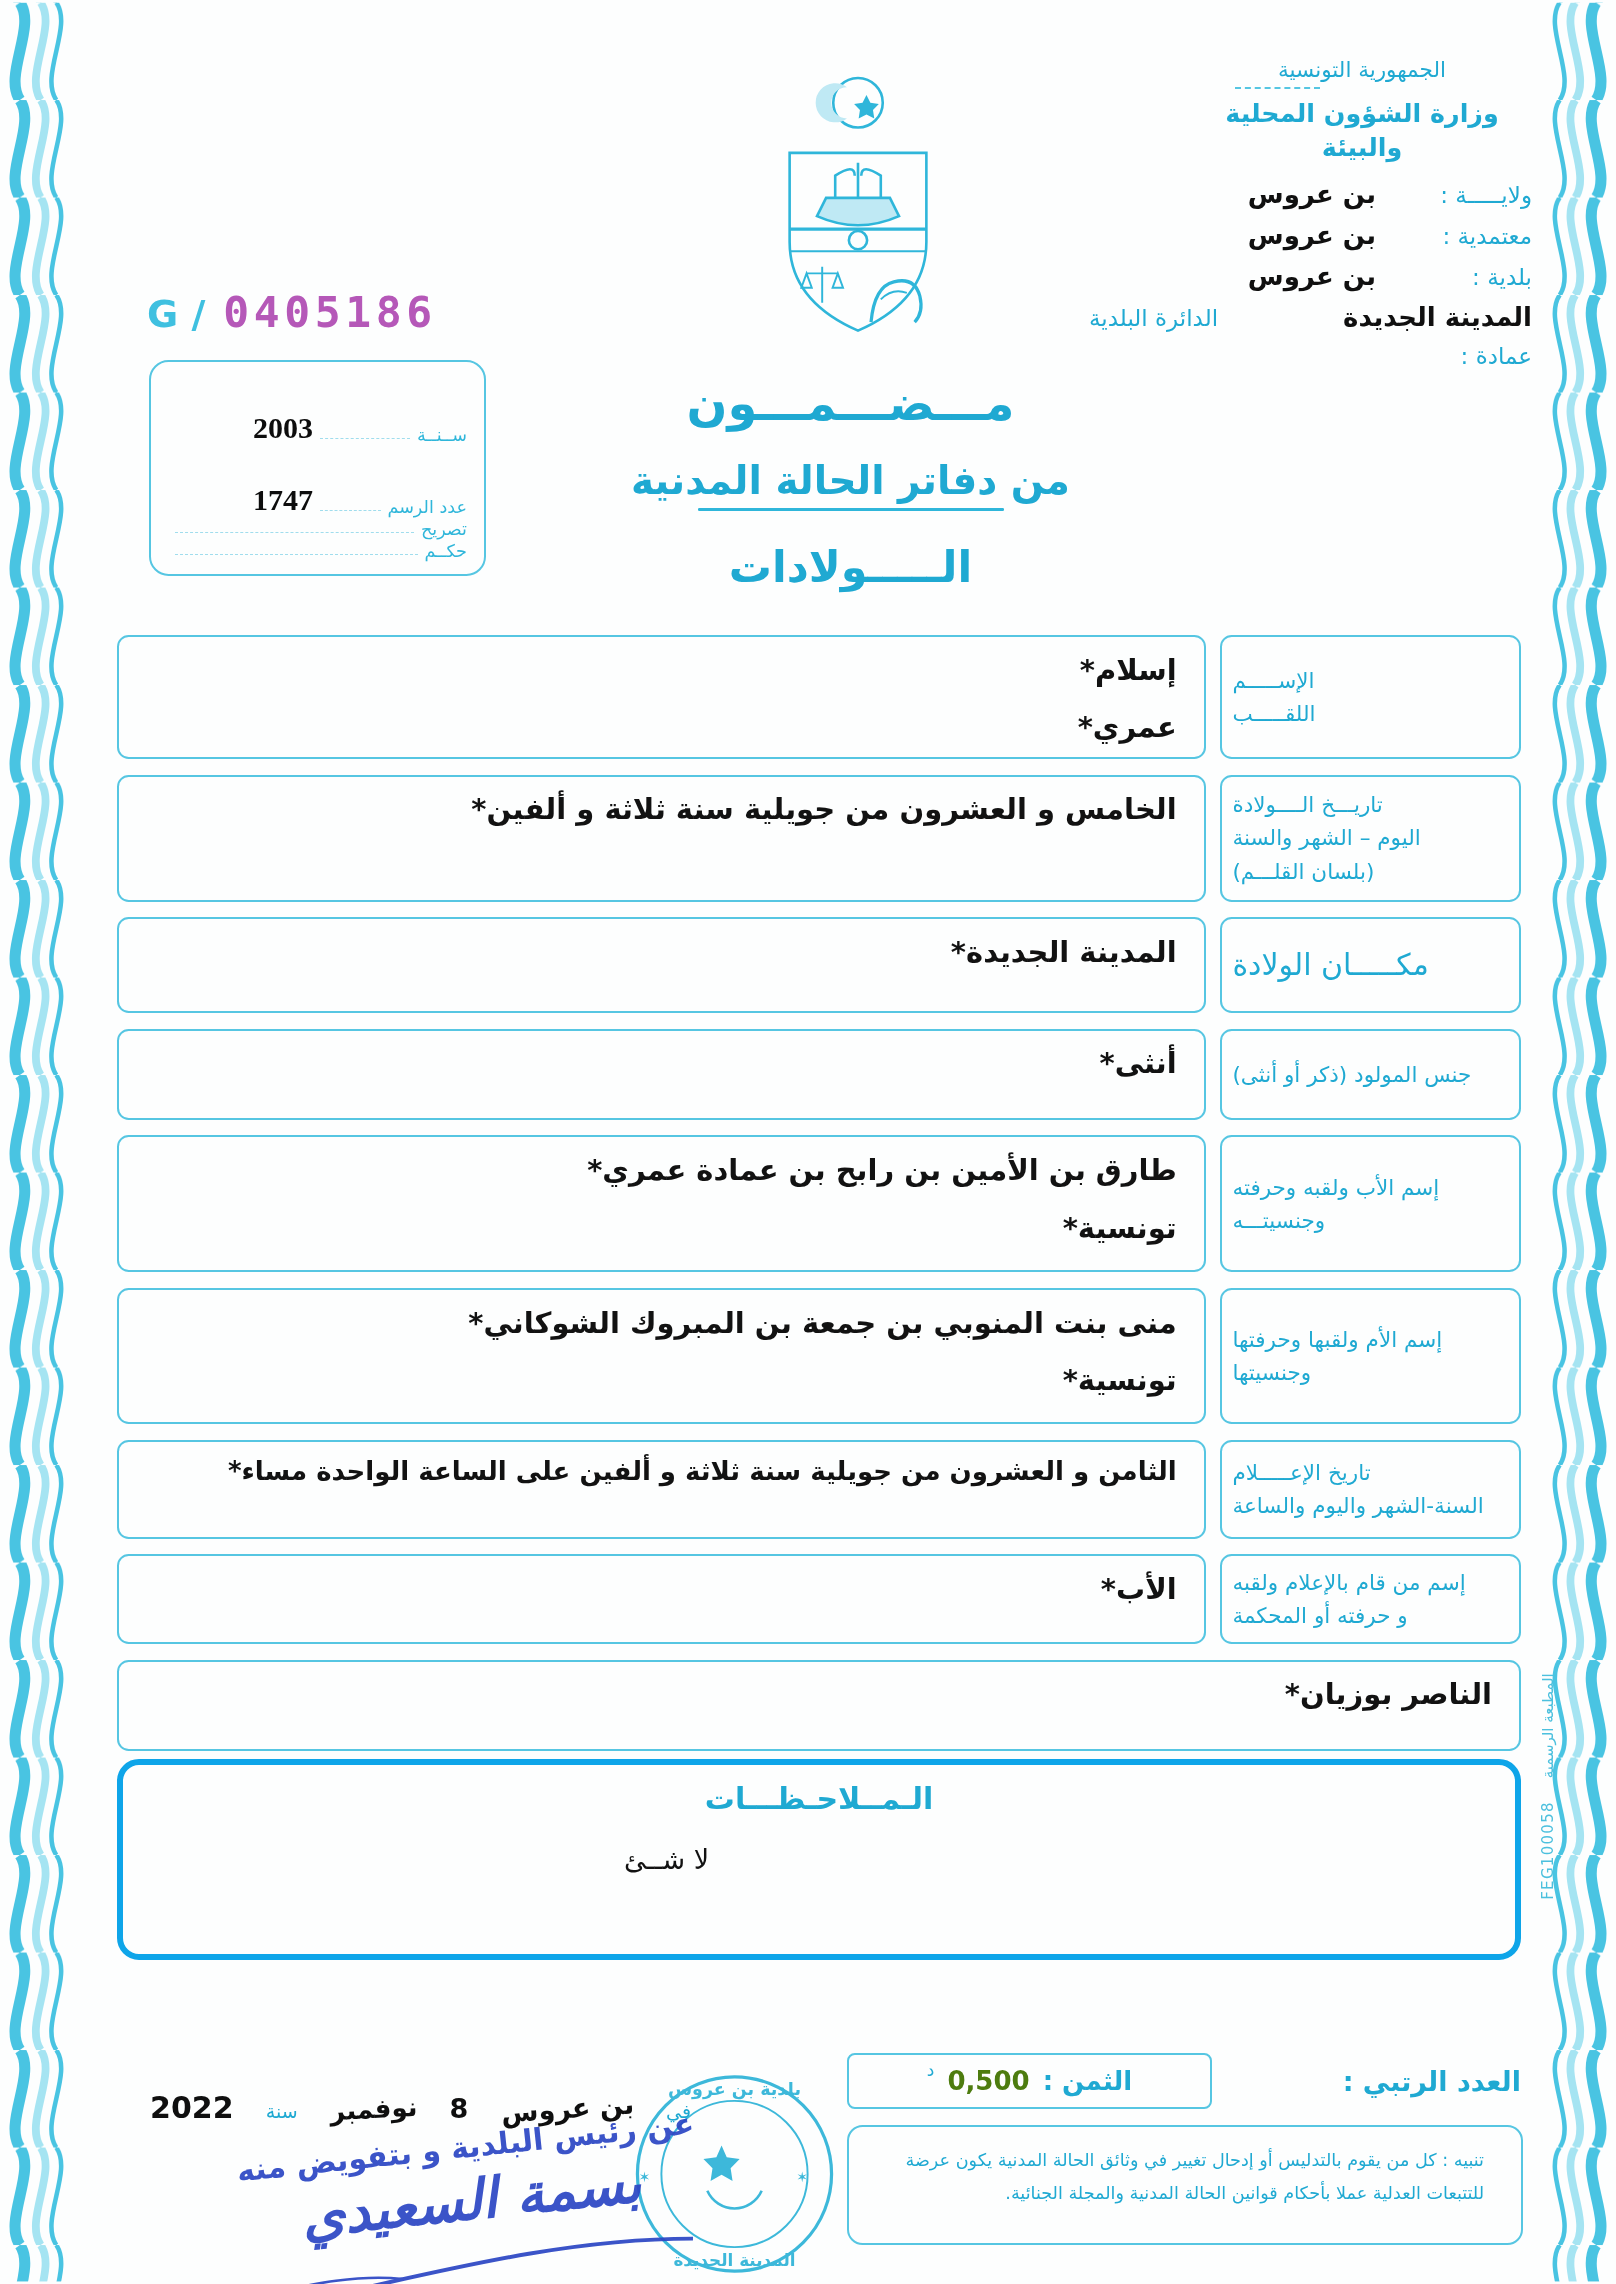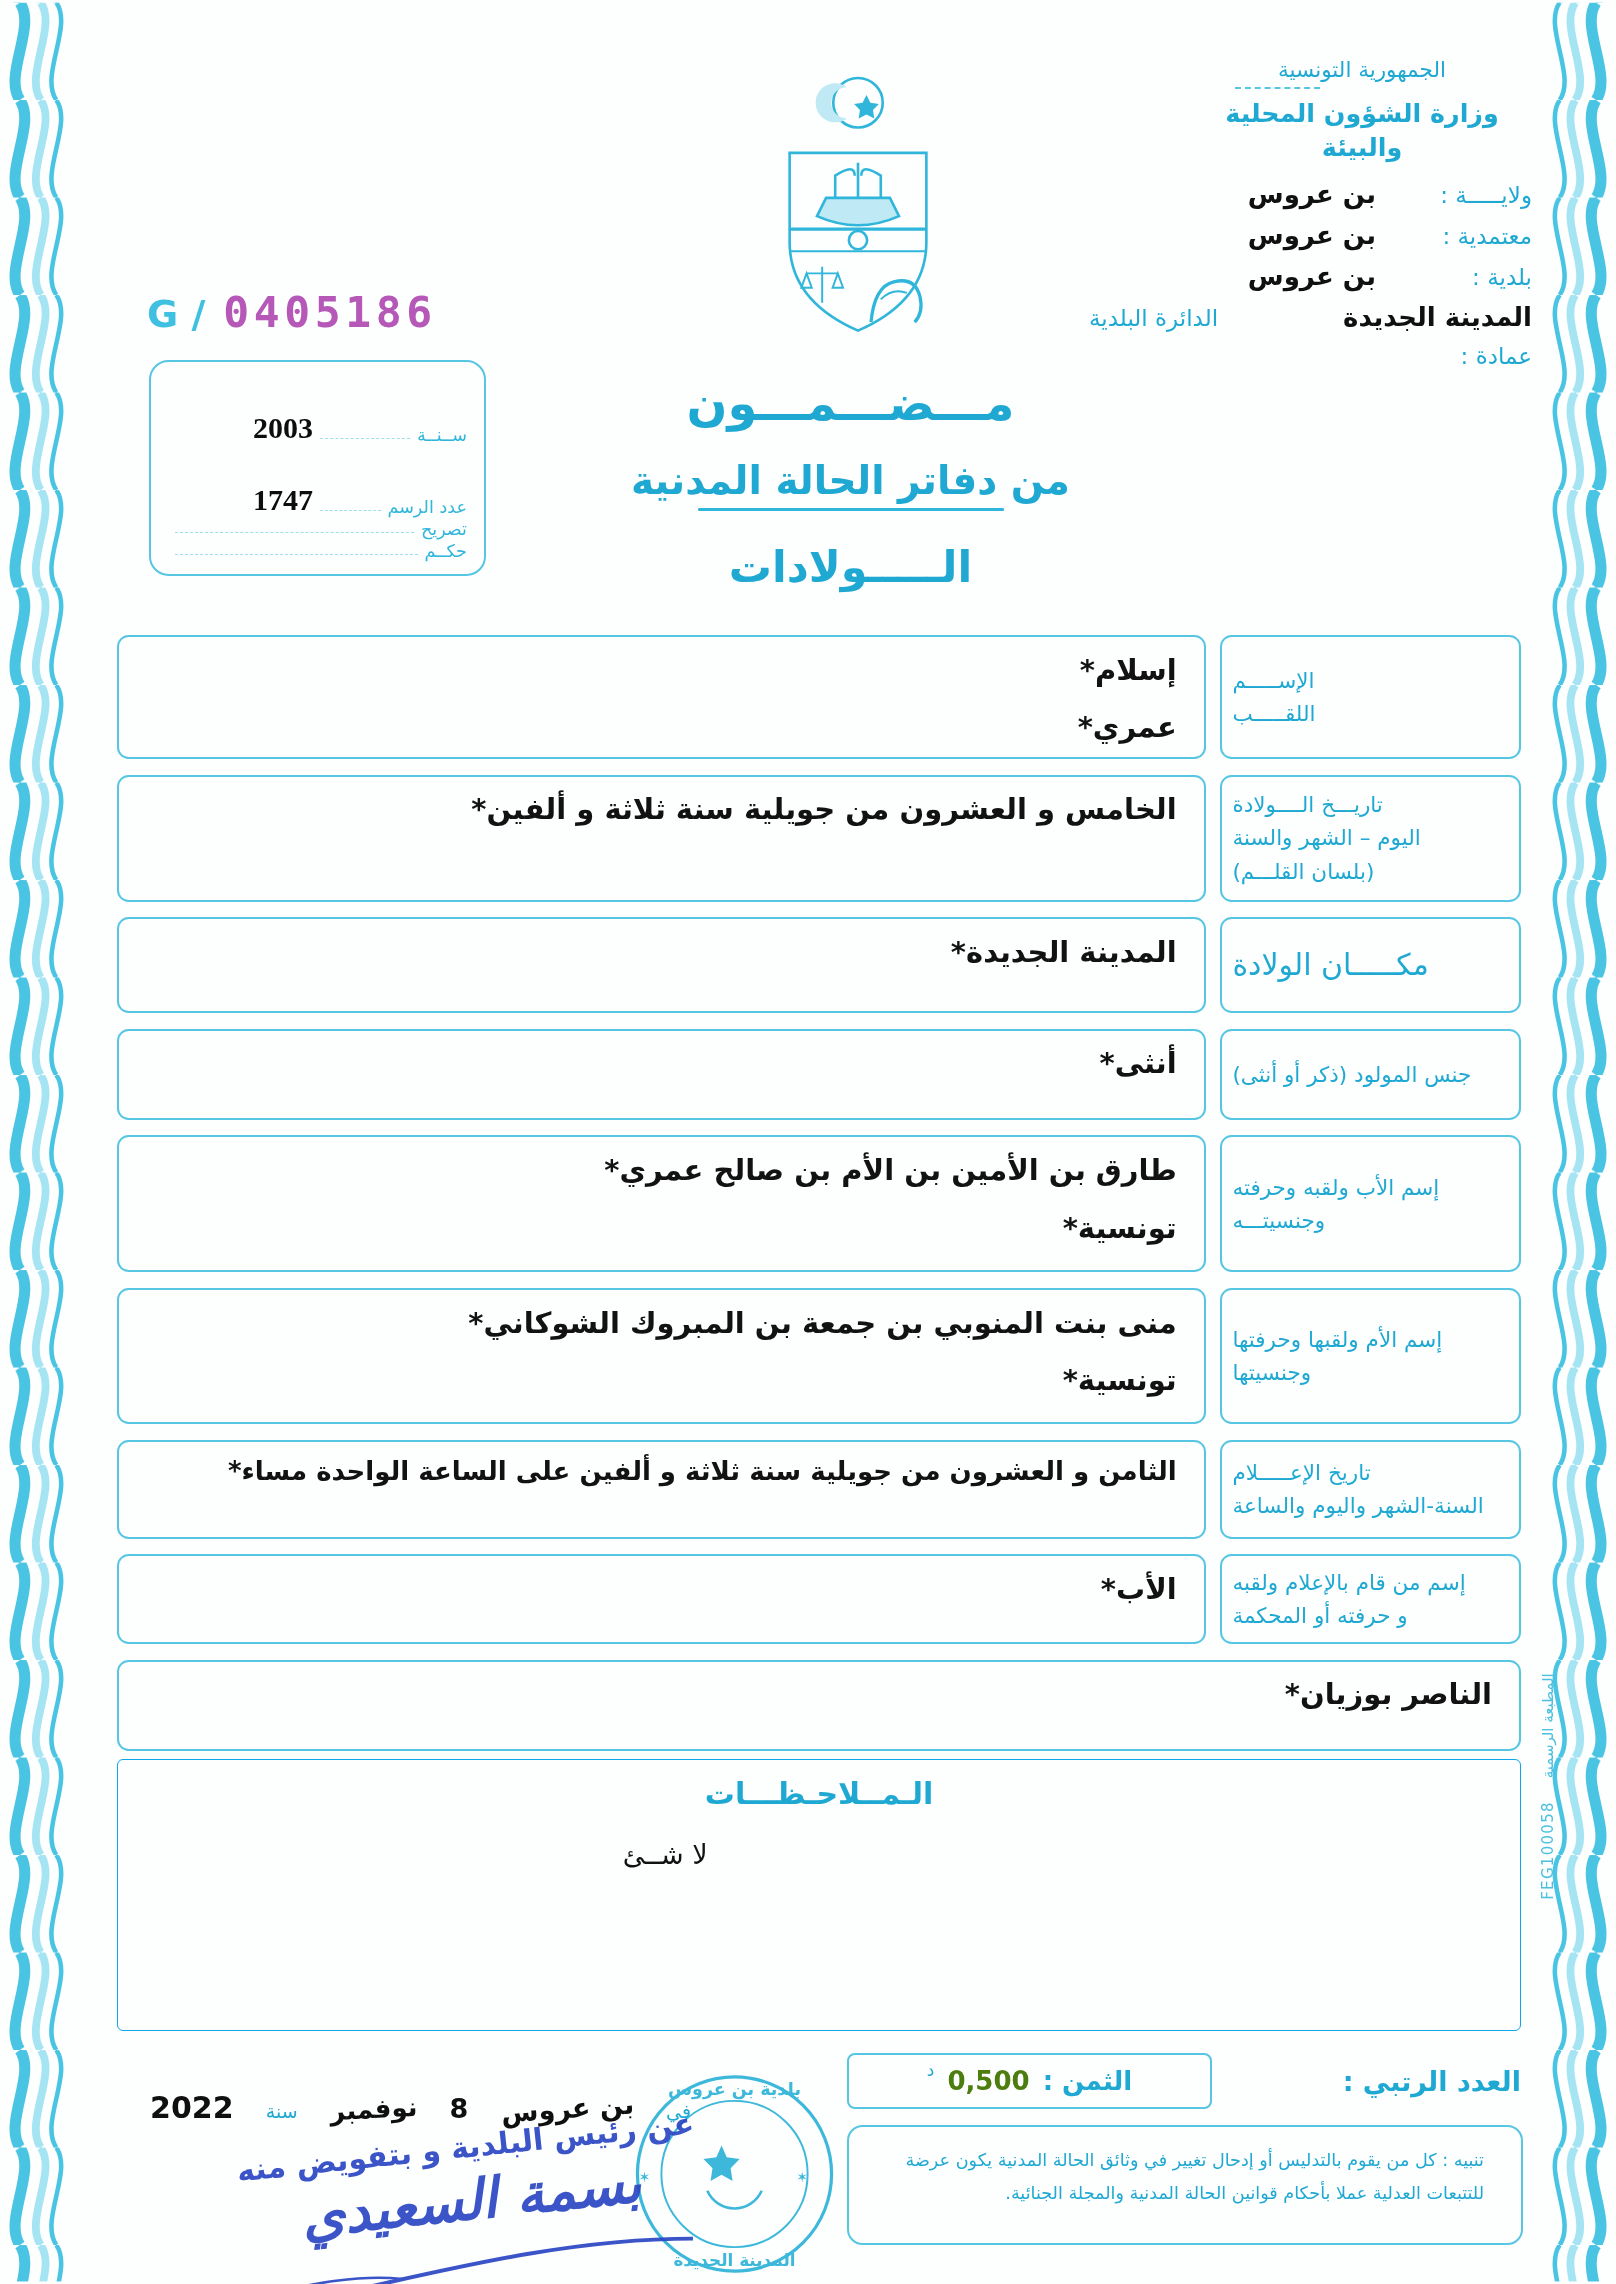--- a/index.html
+++ b/index.html
@@ -46,21 +46,21 @@
   .form{position:absolute;left:117px;top:635px;width:1404px;display:flex;flex-direction:column;gap:15.6px;}
   .frow{display:flex;gap:14.3px;}
   .clabel{width:301px;flex:none;border:2px solid #56c6e2;border-radius:11.7px;box-sizing:border-box;
           color:#1fa9d2;font-size:21.5px;line-height:1.55;display:flex;flex-direction:column;
           justify-content:center;align-items:flex-end;text-align:center;padding:5.2px 10.4px;}
   .clabel.lg{font-size:30px;}
   .cvalue{flex:1;border:2px solid #56c6e2;border-radius:11.7px;box-sizing:border-box;
           padding:11.7px 27px;font-weight:bold;font-size:29px;color:#121212;line-height:1.45;}
   .cvalue .vline{display:block;margin-bottom:15.6px;}
   
-  .notes{position:absolute;left:117px;top:1759px;width:1404px;height:272px;border:1px solid #0ea5e9;border-radius:6px;box-sizing:border-box;}
+  .notes{position:absolute;left:117px;top:1759px;width:1404px;height:201px;border:6px solid #0ea5e9;border-radius:22px;box-sizing:border-box;}
   .notes .ntitle{text-align:center;color:#1fa9d2;font-weight:bold;font-size:30px;margin-top:15.6px;letter-spacing:2px;}
   .notes .ncontent{position:absolute;left:36%;top:79px;font-size:27px;font-weight:normal;color:#121212;}
   
   .ordinal{position:absolute;left:1322px;top:2066px;width:199px;text-align:right;color:#1fa9d2;font-weight:bold;font-size:27px;}
   .pricebox{position:absolute;left:847px;top:2053px;width:365px;height:56px;border:2px solid #56c6e2;border-radius:7.8px;
             box-sizing:border-box;display:flex;align-items:center;justify-content:center;gap:13px;}
   .pricebox .plbl{color:#1fa9d2;font-weight:bold;font-size:26px;}
   .pricebox .pval{font-weight:bold;font-size:26px;color:#4d7c0f;}
   .pricebox .pcur{color:#1fa9d2;font-size:17px;align-self:flex-start;margin-top:5.2px;}
   .notice{position:absolute;left:847px;top:2125px;width:676px;height:120px;border:2px solid #56c6e2;border-radius:15.6px;
@@ -227,21 +227,21 @@
         <span class="vline">أنثى*</span>
       </div>
     </div>
 
     <div class="frow" style="height:137px">
       <div class="clabel">
         <span>إسم الأب ولقبه وحرفته</span>
         <span>وجنسيتـــه</span>
       </div>
       <div class="cvalue">
-        <span class="vline">طارق بن الأمين بن الأم بن صالح عمري*</span>
+        <span class="vline">طارق بن الأمين بن رابح بن عمادة عمري*</span>
         <span class="vline">تونسية*</span>
       </div>
     </div>
 
     <div class="frow" style="height:136px">
       <div class="clabel">
         <span>إسم الأم ولقبها وحرفتها</span>
         <span>وجنسيتها</span>
       </div>
       <div class="cvalue">

